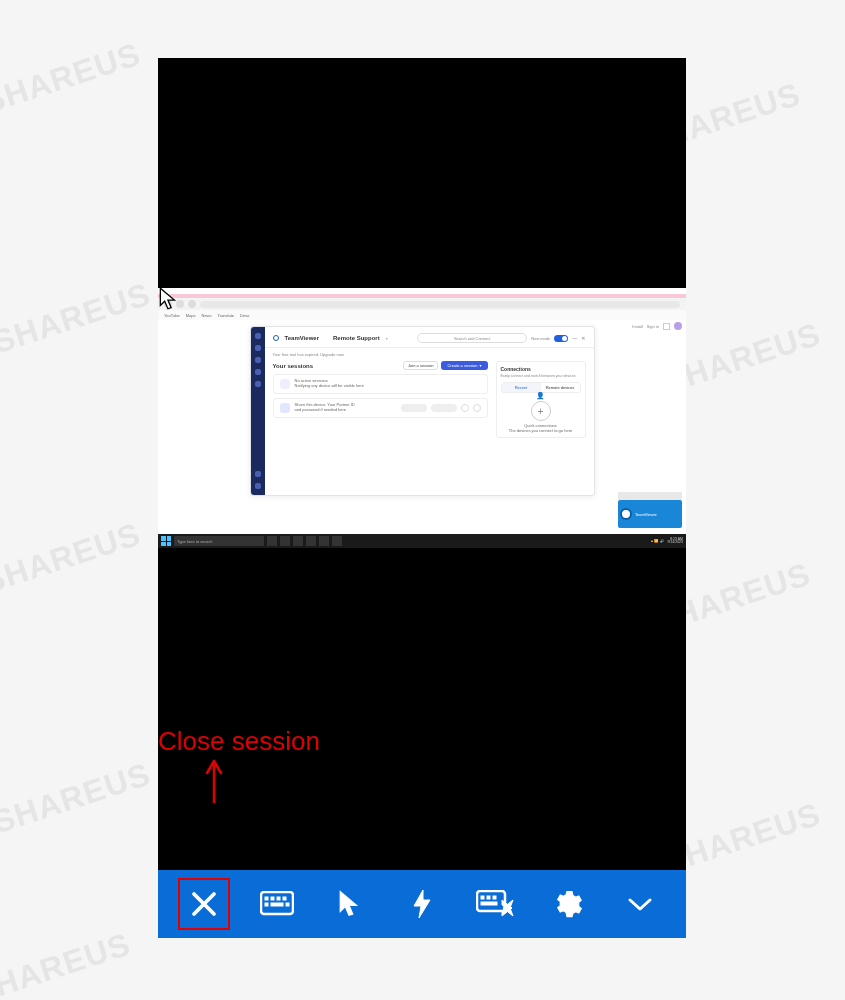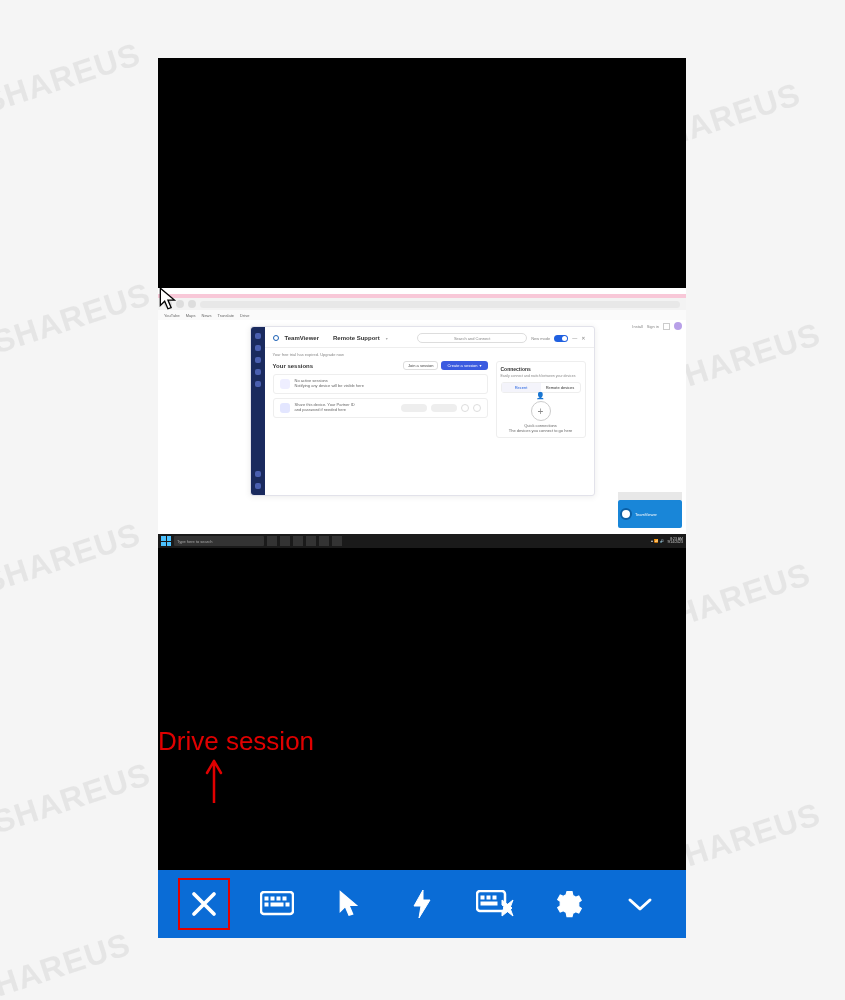--- a/index.html
+++ b/index.html
@@ -259,21 +259,21 @@
       <div class="tray">▲ 📶 🔊</div>
       <div class="clock">
         <div>8:23 AM</div>
         <div>9/14/2023</div>
       </div>
     </div>
   </div>
 
   <div class="black-bot">
     <div class="annotation">
-      <div class="anno-text">Drive session</div>
+      <div class="anno-text">Close session</div>
       <div class="anno-arrow">
         <svg width="20" height="44" viewBox="0 0 20 44">
             <path d="M10 44 L10 8 M10 2 L3 14 M10 2 L17 14 M10 2 L10 8" stroke="#e00000" stroke-width="2.5" fill="none" stroke-linecap="round"></path>
           </svg>
       </div>
     </div>
   </div>
 
   <div class="red-box"></div>
 

